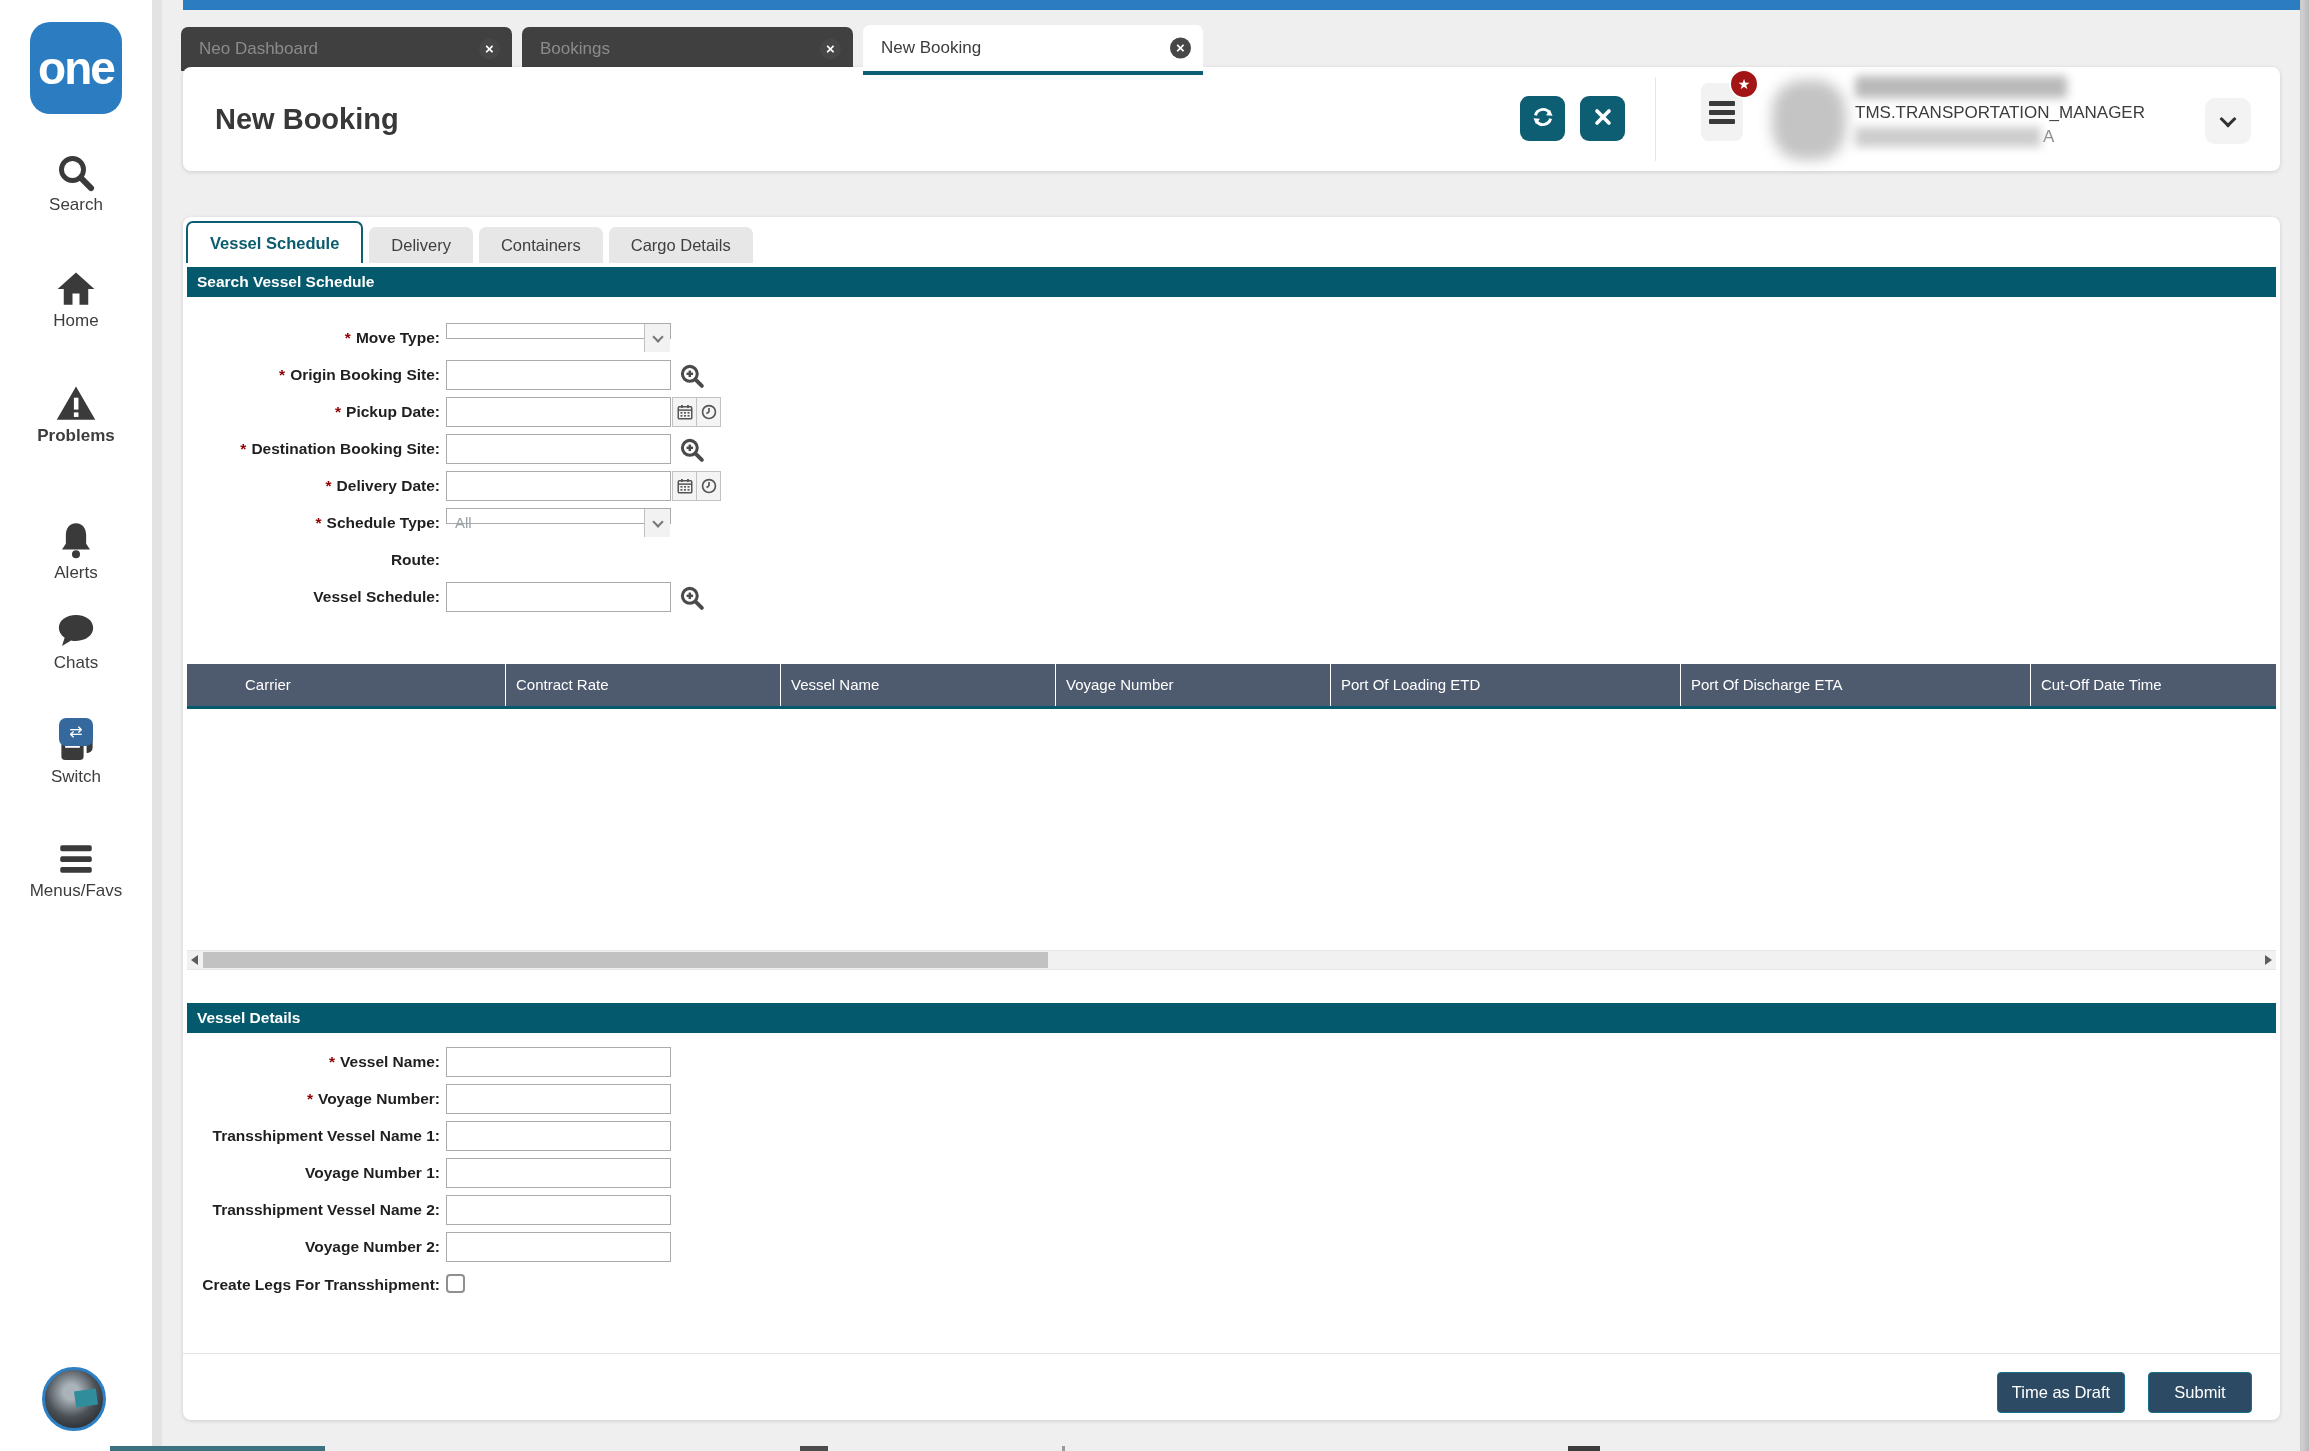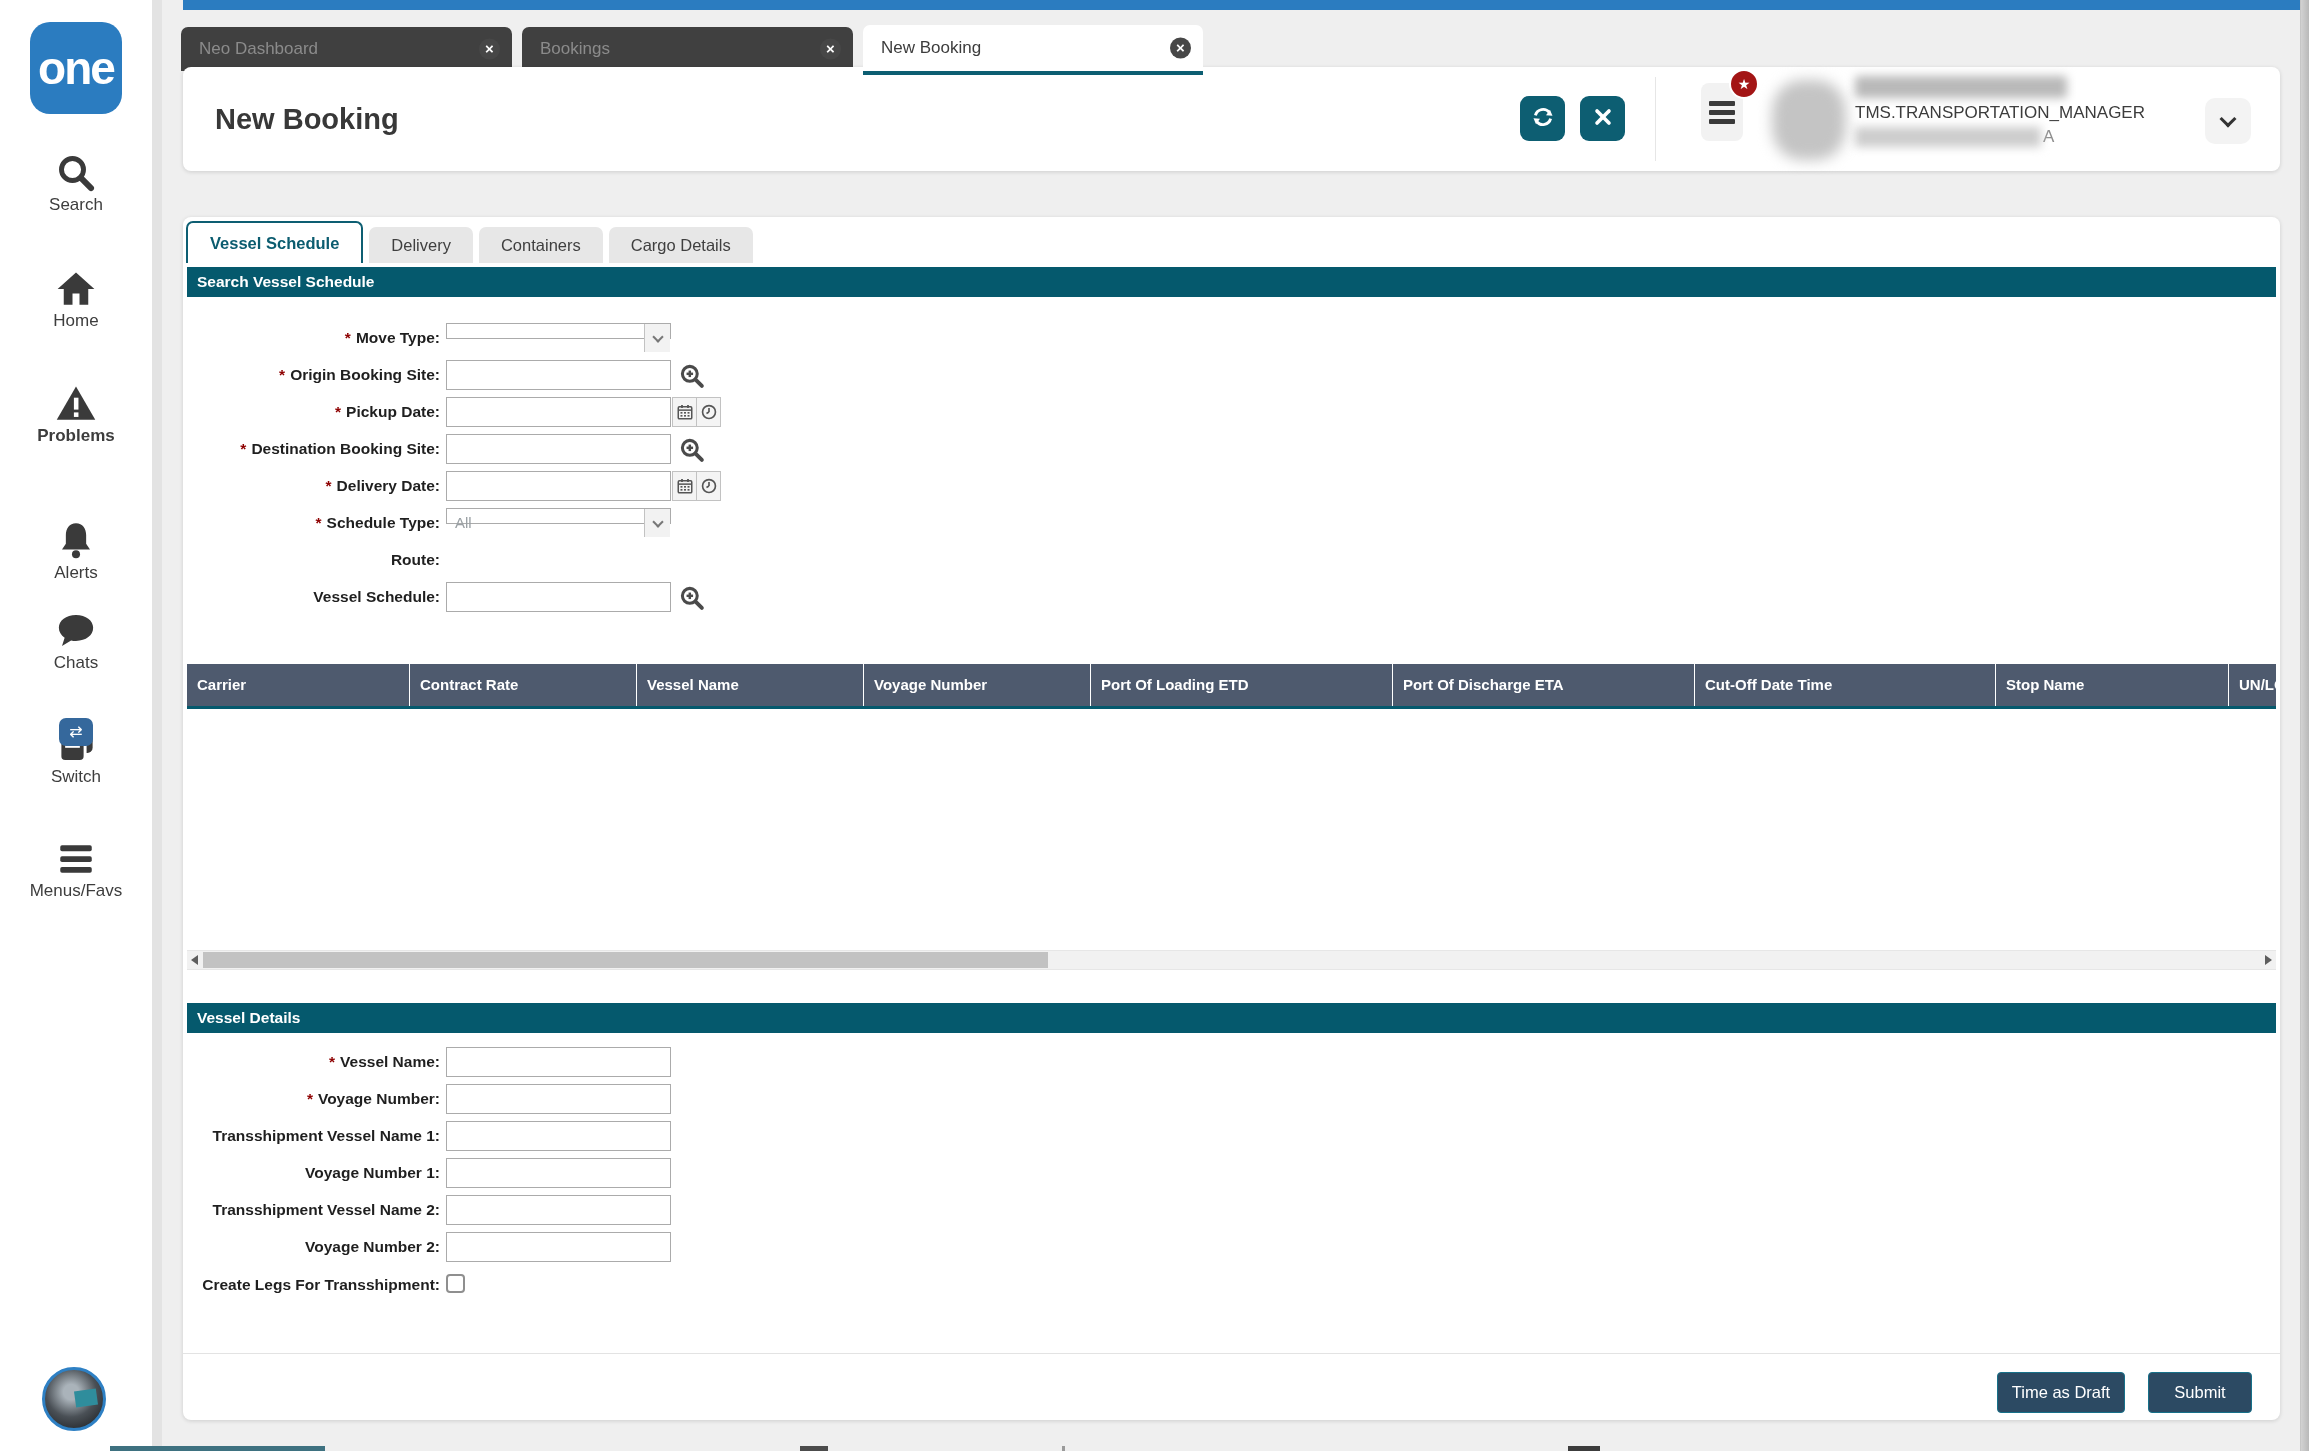--- a/index.html
+++ b/index.html
@@ -101,22 +101,22 @@
   .lookup-btn svg { width:27px; height:27px; }
   .dt-box { position:absolute; top:0; width:25px; height:30px; border:1px solid #c2c2c2; background:#f4f4f4;
             display:flex; align-items:center; justify-content:center; cursor:pointer; }
   .dt-box svg { width:18px; height:18px; }
   .dt-cal { left:489px; } .dt-clk { left:513px; }
   .checkbox { position:absolute; left:263px; top:4px; width:19px; height:19px; border:2px solid #8f8f8f;
               border-radius:4px; background:#fff; cursor:pointer; }
 
   .table-header { position:absolute; left:4px; right:4px; top:447px; height:42px; background:#4e5a6e;
                   display:flex; overflow:hidden; }
-  .th { flex:none; color:#fff; font-weight:bold; font-size:15px; line-height:42px; padding-left:10px;
-        border-left:1px solid #fff; white-space:nowrap; overflow:hidden; cursor:pointer; }
+  .th { flex:none; color:#fff; font-weight:normal; font-size:15px; line-height:42px; padding-left:10px;
+        border-left:1px solid #fff; white-space:nowrap; overflow:hidden; cursor:pointer;margin-left:48px; }
   .th:first-child { border-left:none; }
   .teal-underline { position:absolute; left:4px; right:4px; top:489px; height:3px; background:#05596d; }
 
   .hscroll { position:absolute; left:4px; right:4px; top:733px; height:20px; background:#f1f1f1;
              border-top:1px solid #e6e6e6; border-bottom:1px solid #e6e6e6; }
   .tri-l { position:absolute; left:4px; top:4px; width:0; height:0; border-top:5px solid transparent;
            border-bottom:5px solid transparent; border-right:7px solid #5e5e5e; cursor:pointer; }
   .tri-r { position:absolute; right:4px; top:4px; width:0; height:0; border-top:5px solid transparent;
            border-bottom:5px solid transparent; border-left:7px solid #5e5e5e; cursor:pointer; }
   .hs-thumb { position:absolute; left:16px; top:1px; height:16px; width:845px; background:#c2c2c2; cursor:grab; }

